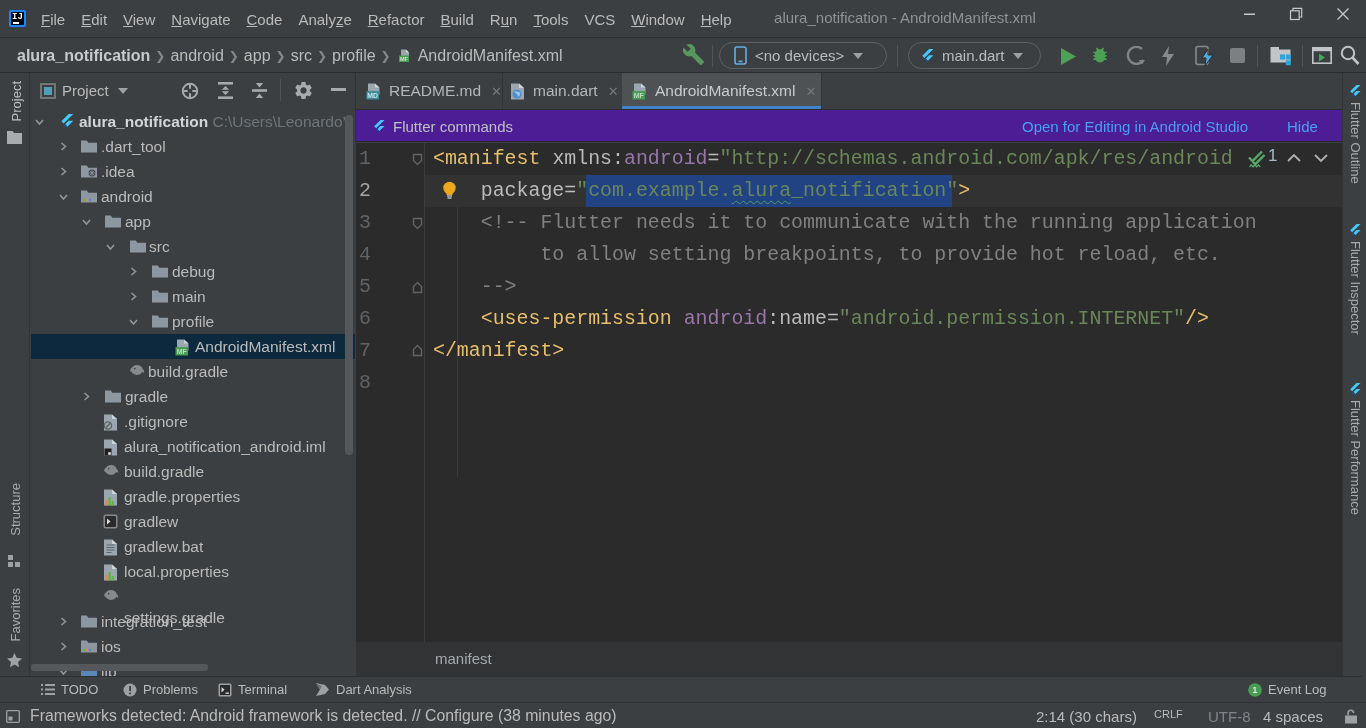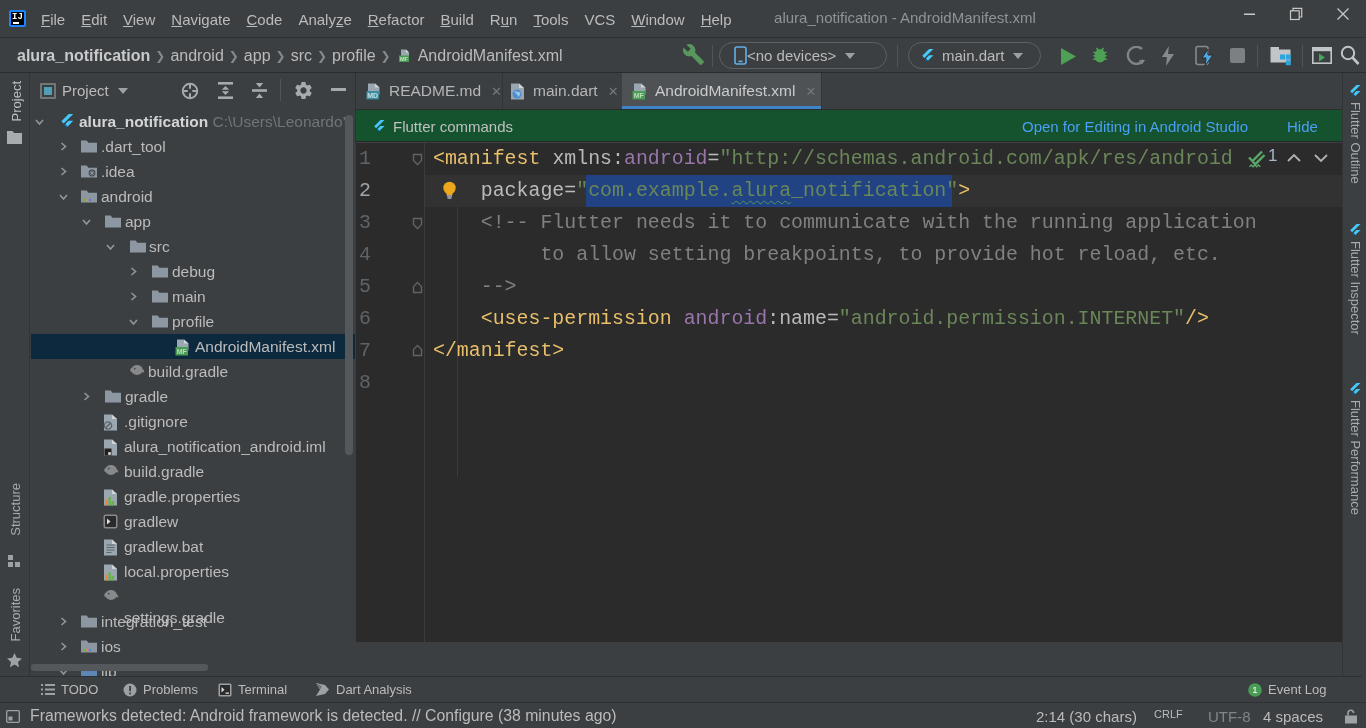--- a/index.html
+++ b/index.html
@@ -26,21 +26,21 @@
 #rstripe { position:absolute; left:1342px; top:73px; width:24px; height:629px; background:#3c3f41; border-left:1px solid #323435; }
 .vlabel-up { writing-mode:vertical-rl; transform:rotate(180deg); color:#a8abad; font-size:13px; }
 .vlabel-dn { writing-mode:vertical-rl; color:#a8abad; font-size:13px; }
 
 #pheader { position:absolute; left:31px; top:73px; width:324px; height:36px; background:#3c3f41; }
 #ptree { position:absolute; left:31px; top:109px; width:324px; height:567px; background:#3c3f41; overflow:hidden; }
 .trow { position:absolute; left:0; width:324px; height:25px; }
 .tlabel { position:absolute; color:#bbbbbb; font-size:15.5px; line-height:19px; white-space:nowrap; }
 
 #tabbar { position:absolute; left:356px; top:73px; width:986px; height:36px; background:#3c3f41; }
-#banner { position:absolute; left:356px; top:109px; width:986px; height:33px; background:#14532d; border-top:1px solid #2a2c2d; border-bottom:1px solid #262829; }
+#banner { position:absolute; left:356px; top:109px; width:986px; height:33px; background:#4c1d95; border-top:1px solid #2a2c2d; border-bottom:1px solid #262829; }
 #editor { position:absolute; left:356px; top:143px; width:986px; height:499px; background:#2b2b2b; }
 #ebread { position:absolute; left:356px; top:642px; width:986px; height:34px; background:#313335; }
 
 #btoolbar { position:absolute; left:0; top:676px; width:1362px; height:26px; background:#3c3f41; border-top:1px solid #2e3031; }
 #statusbar { position:absolute; left:0; top:702px; width:1366px; height:26px; background:#3c3f41; border-top:1px solid #2e3031; }
 .tab { position:absolute; top:0; height:36px; display:flex; align-items:center; padding-left:10px; font-size:15.5px; color:#b4b6b8; border-right:1px solid #323536; }
 .tab svg { margin-right:8px; }
 .tclose { color:#75797c; margin-left:10px; font-size:13px; }
 .tab.active { background:#4e5254; }
 .tabline { position:absolute; left:0; bottom:0; width:100%; height:3px; background:#4083c9; }
@@ -101,21 +101,21 @@
     <svg class="abs" style="left:682px;top:4px" width="23" height="23" viewBox="0 0 24 24">
         <path d="M22.7 19l-9.1-9.1c.9-2.3.4-5-1.5-6.9-2-2-5-2.4-7.4-1.3L9 6 6 9 1.6 4.7C.4 7.1.9 10.1 2.9 12.1c1.9 1.9 4.6 2.4 6.9 1.5l9.1 9.1c.4.4 1 .4 1.4 0l2.3-2.3c.5-.4.5-1.1.1-1.4z" fill="#57965c"></path>
       </svg>
     <div class="abs" style="left:712px;top:6px;width:1px;height:22px;background:#515354"></div>
 
     <div class="combo" style="left:719px;top:3px;width:168px">
       <svg style="margin-left:14px" width="13" height="19" viewBox="0 0 13 19">
           <rect x="1" y="1" width="11" height="17" rx="2" fill="none" stroke="#62b0e8" stroke-width="1.6"></rect>
           <rect x="4.5" y="14.6" width="4" height="1.6" fill="#62b0e8"></rect>
         </svg>
-      <span style="">&lt;no devices&gt;</span>
+      <span style="margin-left:8px">&lt;no devices&gt;</span>
       <svg style="margin-left:9px" width="10" height="6" viewBox="0 0 10 6">
           <path d="M0 0h10L5 6z" fill="#9da1a4"></path>
         </svg>
     </div>
     <div class="abs" style="left:897px;top:6px;width:1px;height:22px;background:#515354"></div>
 
     <div class="combo" style="left:908px;top:3px;width:133px">
       <svg style="margin-left:12px" width="14" height="14" viewBox="0 0 24 24">
           <path d="M13.9 0 2.2 11.7l3.6 3.6L21.2 0z" fill="#45c9fd"></path>
           <path d="M13.7 10.9h7.5L11.9 20.2l-3.7-3.7z" fill="#45c9fd"></path>
@@ -505,20 +505,23 @@
         <path d="M2.5 16.8l1.8-1.8 1.8 1.8 1.8-1.8 1.8 1.8 1.8-1.8 1.8 1.8" fill="none" stroke="#59a869" stroke-width="1.3"></path>
       </svg>
     <span class="abs" style="left:912px;top:3px;font-size:17px;color:#a9b7c6">1</span>
     <svg class="abs" style="left:930px;top:10px" width="16" height="10" viewBox="0 0 16 10">
         <path d="M2 8l6-6 6 6" fill="none" stroke="#afb1b3" stroke-width="1.8"></path>
       </svg>
     <svg class="abs" style="left:957px;top:10px" width="16" height="10" viewBox="0 0 16 10">
         <path d="M2 2l6 6 6-6" fill="none" stroke="#afb1b3" stroke-width="1.8"></path>
       </svg>
   </div>
+  <div id="ebread">
+      <span class="abs" style="left:79px;top:8px;font-size:15px;color:#a6a9ac">manifest</span>
+    </div>
 
   <div id="btoolbar">
     <div class="bitem" style="left:41px">
       <svg width="14" height="13" viewBox="0 0 14 13">
           <rect x="0" y="1" width="2" height="2" fill="#9da1a4"></rect>
           <rect x="4" y="1" width="10" height="2" fill="#9da1a4"></rect>
           <rect x="0" y="5.5" width="2" height="2" fill="#9da1a4"></rect>
           <rect x="4" y="5.5" width="10" height="2" fill="#9da1a4"></rect>
           <rect x="0" y="10" width="2" height="2" fill="#9da1a4"></rect>
           <rect x="4" y="10" width="10" height="2" fill="#9da1a4"></rect>

